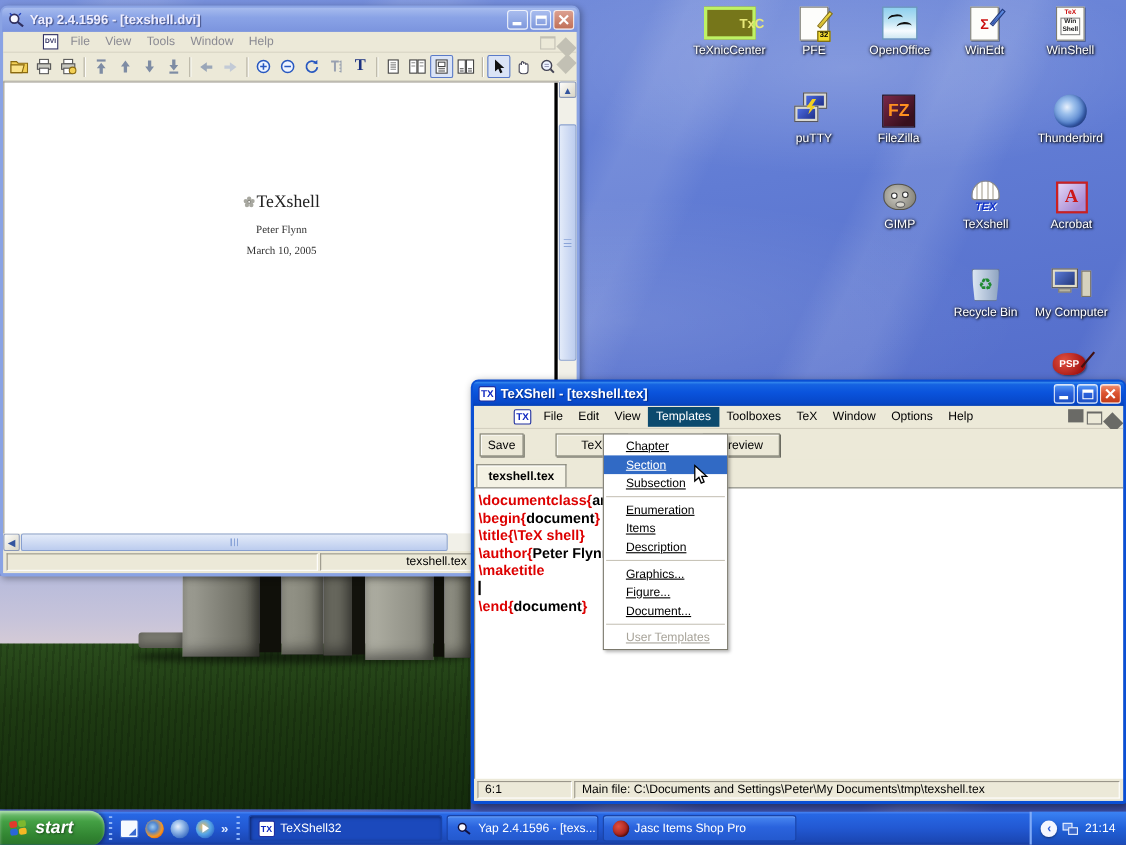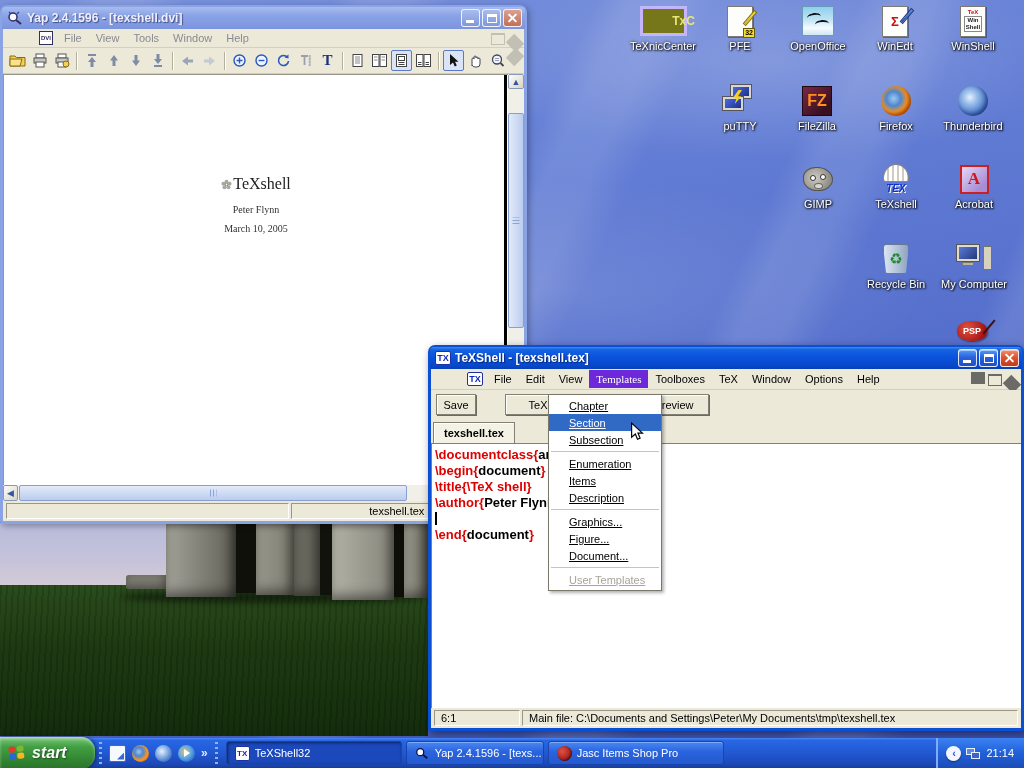--- a/index.html
+++ b/index.html
@@ -54,21 +54,21 @@
   .inactive .wbtn { background:linear-gradient(180deg,#a8bcee,#7e98dc); }
   .wbtn.close { background:linear-gradient(180deg,#f09070,#dd5632 45%,#c23a18); }
   .inactive .wbtn.close { background:linear-gradient(180deg,#dca090,#c07058); }
   .g-min { position:absolute; left:4px; bottom:3px; width:8px; height:3px; background:#fff; }
   .g-max { position:absolute; left:4px; top:4px; width:10px; height:9px; border:1px solid #fff; border-top:3px solid #fff; }
   .g-x1,.g-x2 { position:absolute; left:3px; top:7px; width:11px; height:2px; background:#fff; }
   .g-x1 { transform:rotate(45deg); } .g-x2 { transform:rotate(-45deg); }
 
   .mbar { display:flex; align-items:center; background:#ece9d8; border-bottom:1px solid #d4d0c0; font-size:11px; flex:none;padding-left:32px; }
   .mitem { padding:3px 7px; color:#000; }
-  .mitem.hl { background:#6d28d9; color:#fff;font-family:Liberation Serif, serif; }
+  .mitem.hl { background:#0c4a6e; color:#fff; }
   .mitem.dim { color:#8a8a92; }
   .mdi { margin-left:auto; display:flex; gap:3px; padding-right:4px; }
   .mdi span { width:14px; height:12px; position:relative; display:inline-block; }
   .mm-min { position:absolute; left:2px; bottom:1px; width:8px; height:2px; background:#6a6a66; }
   .mm-rest { position:absolute; left:2px; top:1px; width:9px; height:8px; border:1px solid #6a6a66; border-top:2px solid #6a6a66; }
   .mm-x1,.mm-x2 { position:absolute; left:2px; top:5px; width:10px; height:2px; background:#6a6a66; }
   .mm-x1{transform:rotate(45deg);} .mm-x2{transform:rotate(-45deg);}
   .mdi.faded .mm-min,.mdi.faded .mm-rest,.mdi.faded .mm-x1,.mdi.faded .mm-x2 { background-color:#c2c0b4; border-color:#c2c0b4; }
   .mdi.faded .mm-rest{ background:transparent; }
 
@@ -163,21 +163,21 @@
     <div class="stone" style="left:256px;width:38px;height:72px;background:linear-gradient(90deg,#98988c,#7c7c70);"></div>
     <div class="stone" style="left:294px;width:26px;height:73px;background:#67675d;"></div>
     <div class="stone" style="left:320px;width:12px;height:72px;background:#12120c;box-shadow:none;"></div>
     <div class="stone" style="left:332px;width:62px;height:77px;background:linear-gradient(90deg,#b2b2a6,#84847a);"></div>
     <div class="stone" style="left:394px;width:10px;height:74px;background:#0e0e08;box-shadow:none;"></div>
     <div class="stone" style="left:404px;width:24px;height:75px;background:linear-gradient(90deg,#9a9a8e,#6e6e62);"></div>
   </div>
 
   <div class="dicon" style="left:621px;top:4px;">
     <div class="art">
-      <div class="sq" style="width:32px;height:30px;background:#76761a;border:3px solid #c4b5fd;color:#e8e878;font-size:12px;padding-left:41px;">TxC</div>
+      <div class="sq" style="width:32px;height:30px;background:#76761a;border:3px solid #bef264;color:#e8e878;font-size:12px;padding-left:41px;">TxC</div>
     </div>
     <div class="ilabel">TeXnicCenter</div>
   </div>
   <div class="dicon" style="left:698px;top:4px;">
     <div class="art">
       <div class="docpage-ic">
           <div class="pencil" style="right:0;top:2px;"></div>
           <div class="badge32">32</div>
         </div>
     </div>
@@ -221,26 +221,20 @@
         </div>
       <div style="position:absolute;left:11px;top:6px;width:9px;height:14px;background:#f4d020;clip-path:polygon(60% 0,100% 0,55% 45%,90% 45%,20% 100%,40% 55%,0 55%);"></div>
     </div>
     <div class="ilabel">puTTY</div>
   </div>
   <div class="dicon" style="left:775px;top:84px;">
     <div class="art">
       <div class="sq" style="width:30px;height:30px;background:linear-gradient(135deg,#7a2848,#38101e 80%);border:1px solid #200810;color:#ff9020;font-size:16px;">FZ</div>
     </div>
     <div class="ilabel">FileZilla</div>
-  </div>
-  <div class="dicon" style="left:854px;top:84px;">
-    <div class="art">
-      <div class="circ" style="width:30px;height:30px;background:radial-gradient(circle at 42% 42%,#9cc8f0 0%,#4f86d0 30%,#f79722 55%,#d14c0c 85%);box-shadow:inset -2px -2px 4px rgba(120,40,0,.6);"></div>
-    </div>
-    <div class="ilabel">Firefox</div>
   </div>
   <div class="dicon" style="left:931px;top:84px;">
     <div class="art">
       <div class="circ" style="width:30px;height:30px;background:radial-gradient(circle at 40% 38%,#e8f0fc 0%,#9cc0ec 25%,#4878c8 65%,#24448c 100%);box-shadow:inset -2px -2px 4px rgba(10,20,80,.5);"></div>
     </div>
     <div class="ilabel">Thunderbird</div>
   </div>
 
   <div class="dicon" style="left:776px;top:162px;">
     <div class="art">
@@ -536,20 +530,21 @@
       <button class="xpbtn" style="left:208px;width:70px;">Preview</button>
     </div>
     <div class="tabrow">
       <span class="tab">texshell.tex</span>
     </div>
     <div class="editor">
       <div class="cl"><span class="r">\documentclass{</span><span class="k">article</span><span class="r">}</span></div>
       <div class="cl"><span class="r">\begin{</span><span class="k">document</span><span class="r">}</span></div>
       <div class="cl"><span class="r">\title{\TeX shell}</span></div>
       <div class="cl"><span class="r">\author{</span><span class="k">Peter Flynn</span><span class="r">}</span></div>
+      <div class="cl"><span class="r">\maketitle</span></div>
       <div class="cl"><span class="caret"></span></div>
       <div class="cl"><span class="r">\end{</span><span class="k">document</span><span class="r">}</span></div>
     </div>
     <div class="statusbar">
       <span class="spanel" style="flex:0 0 86px;">6:1</span>
       <span class="spanel" style="flex:1;">Main file: C:\Documents and Settings\Peter\My Documents\tmp\texshell.tex</span>
     </div>
 
     <div class="ddmenu">
       <div class="mi">Chapter</div>

